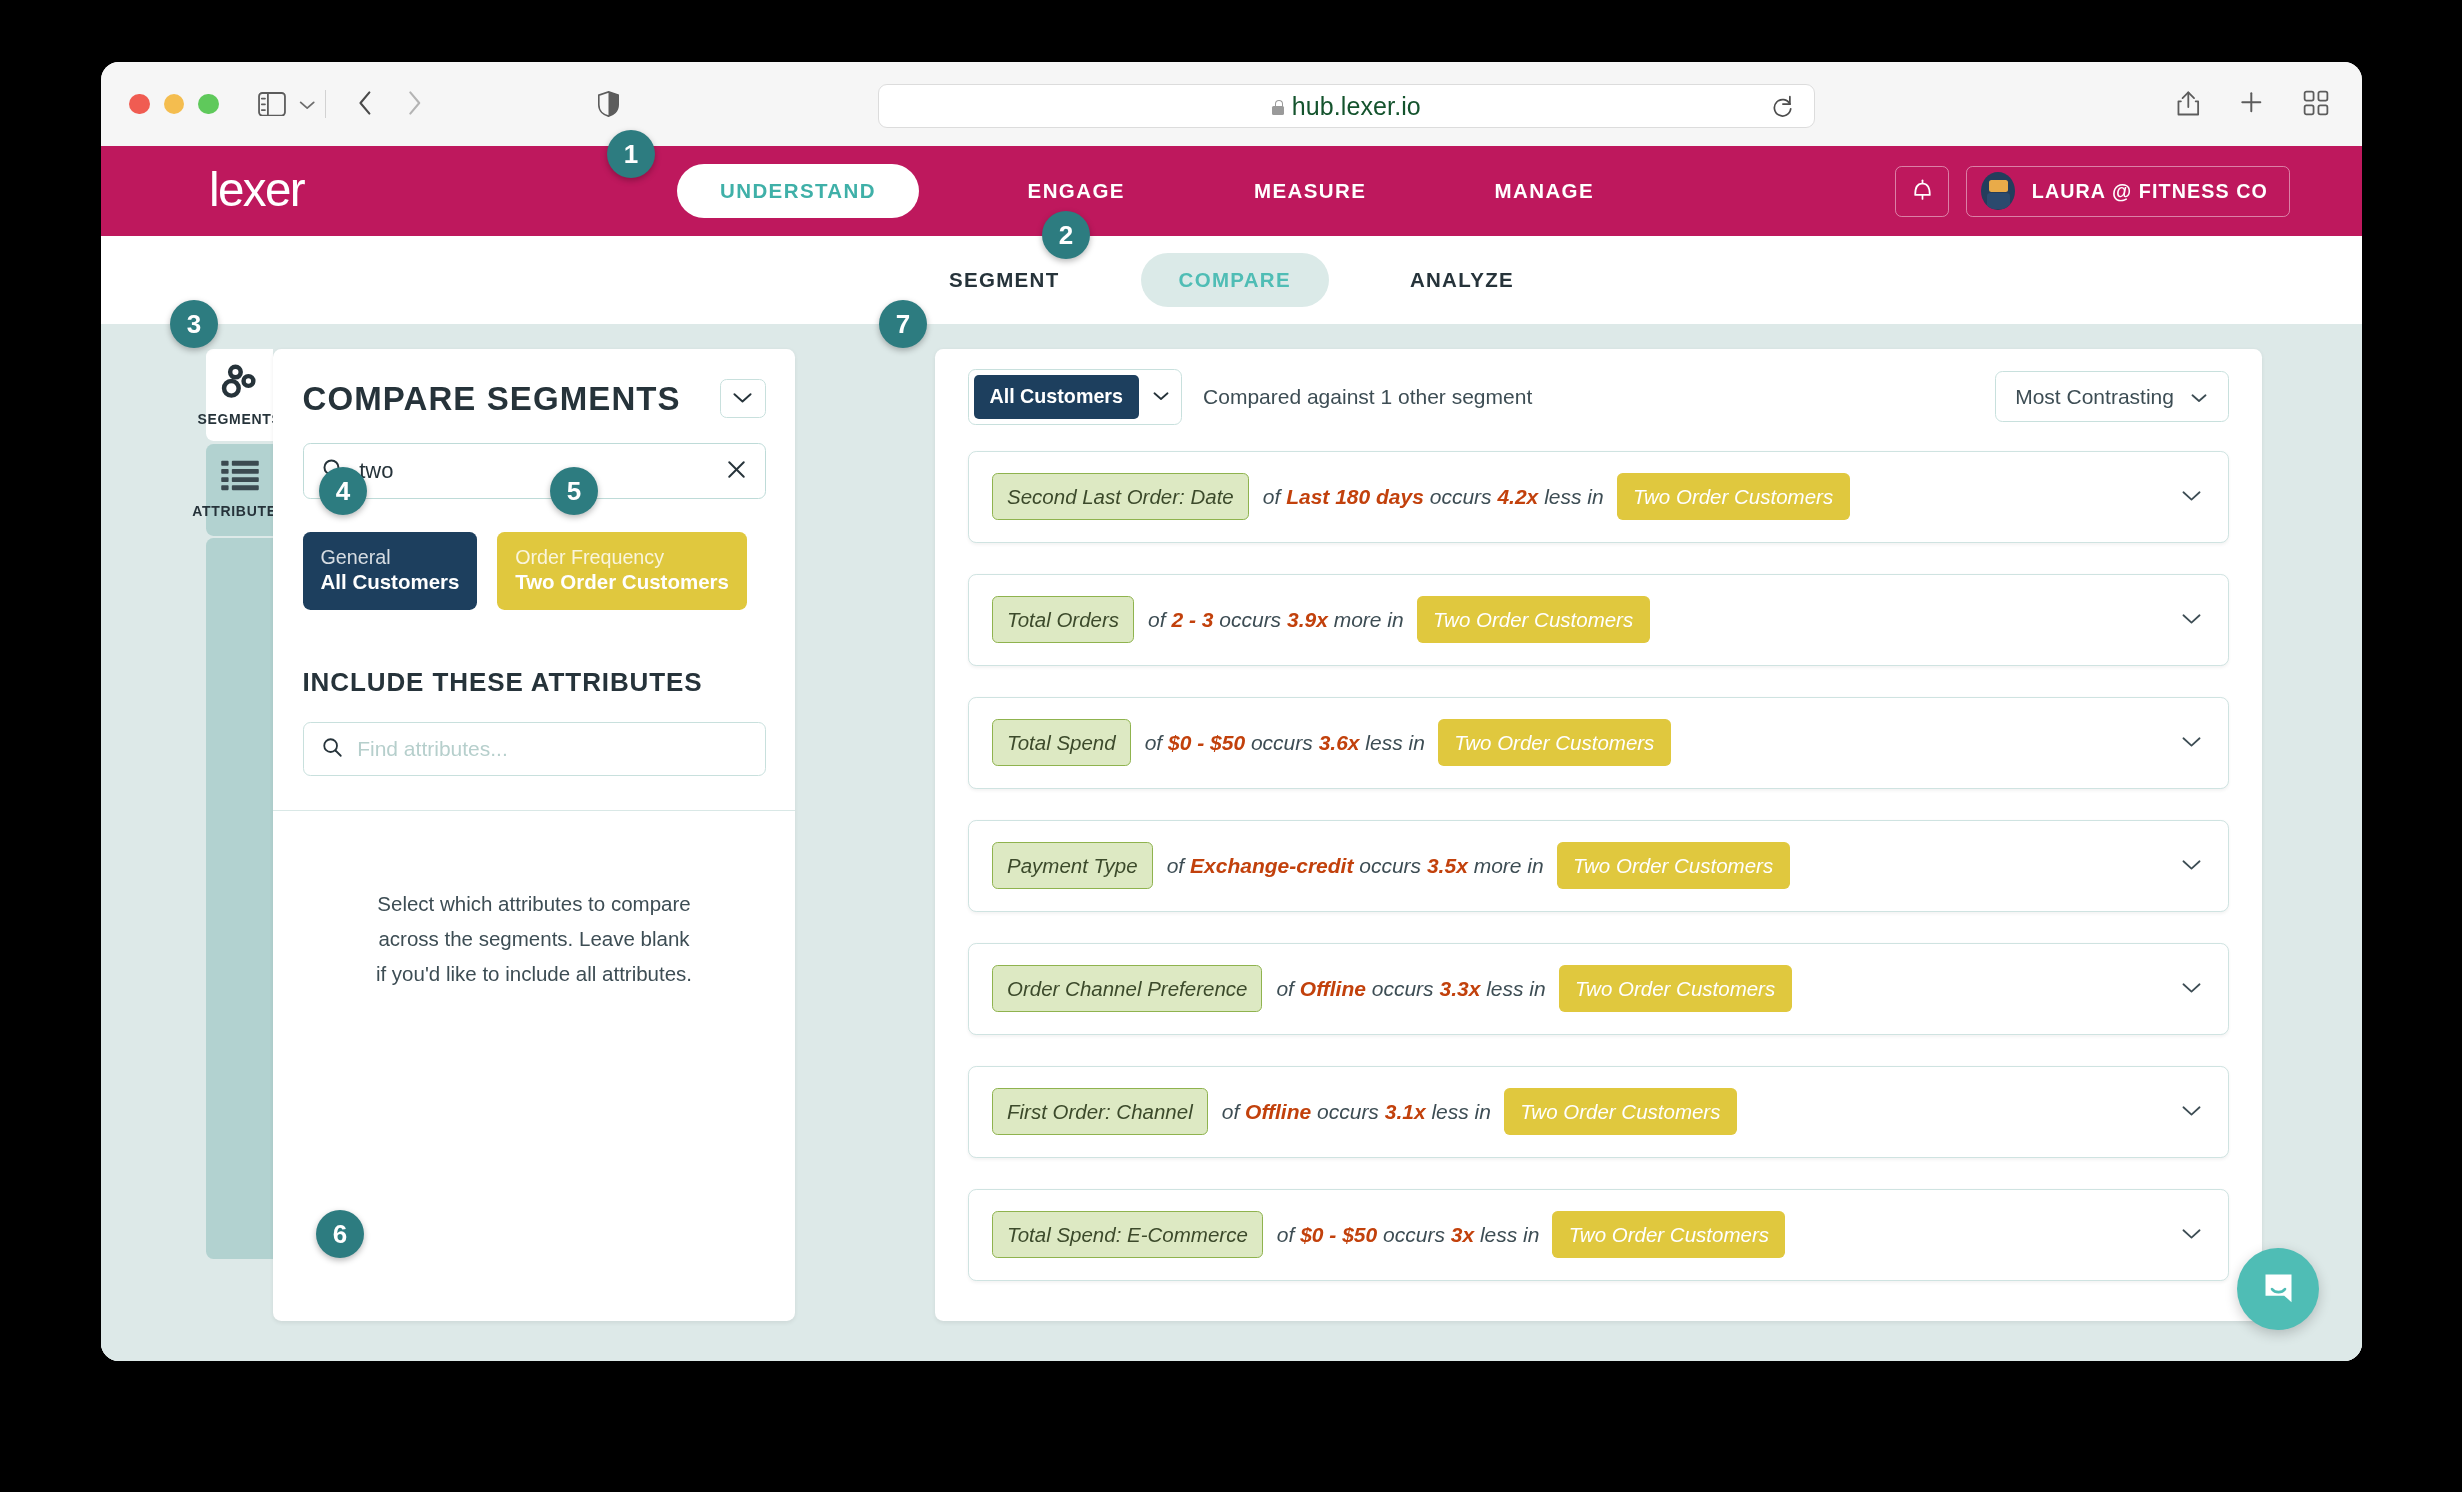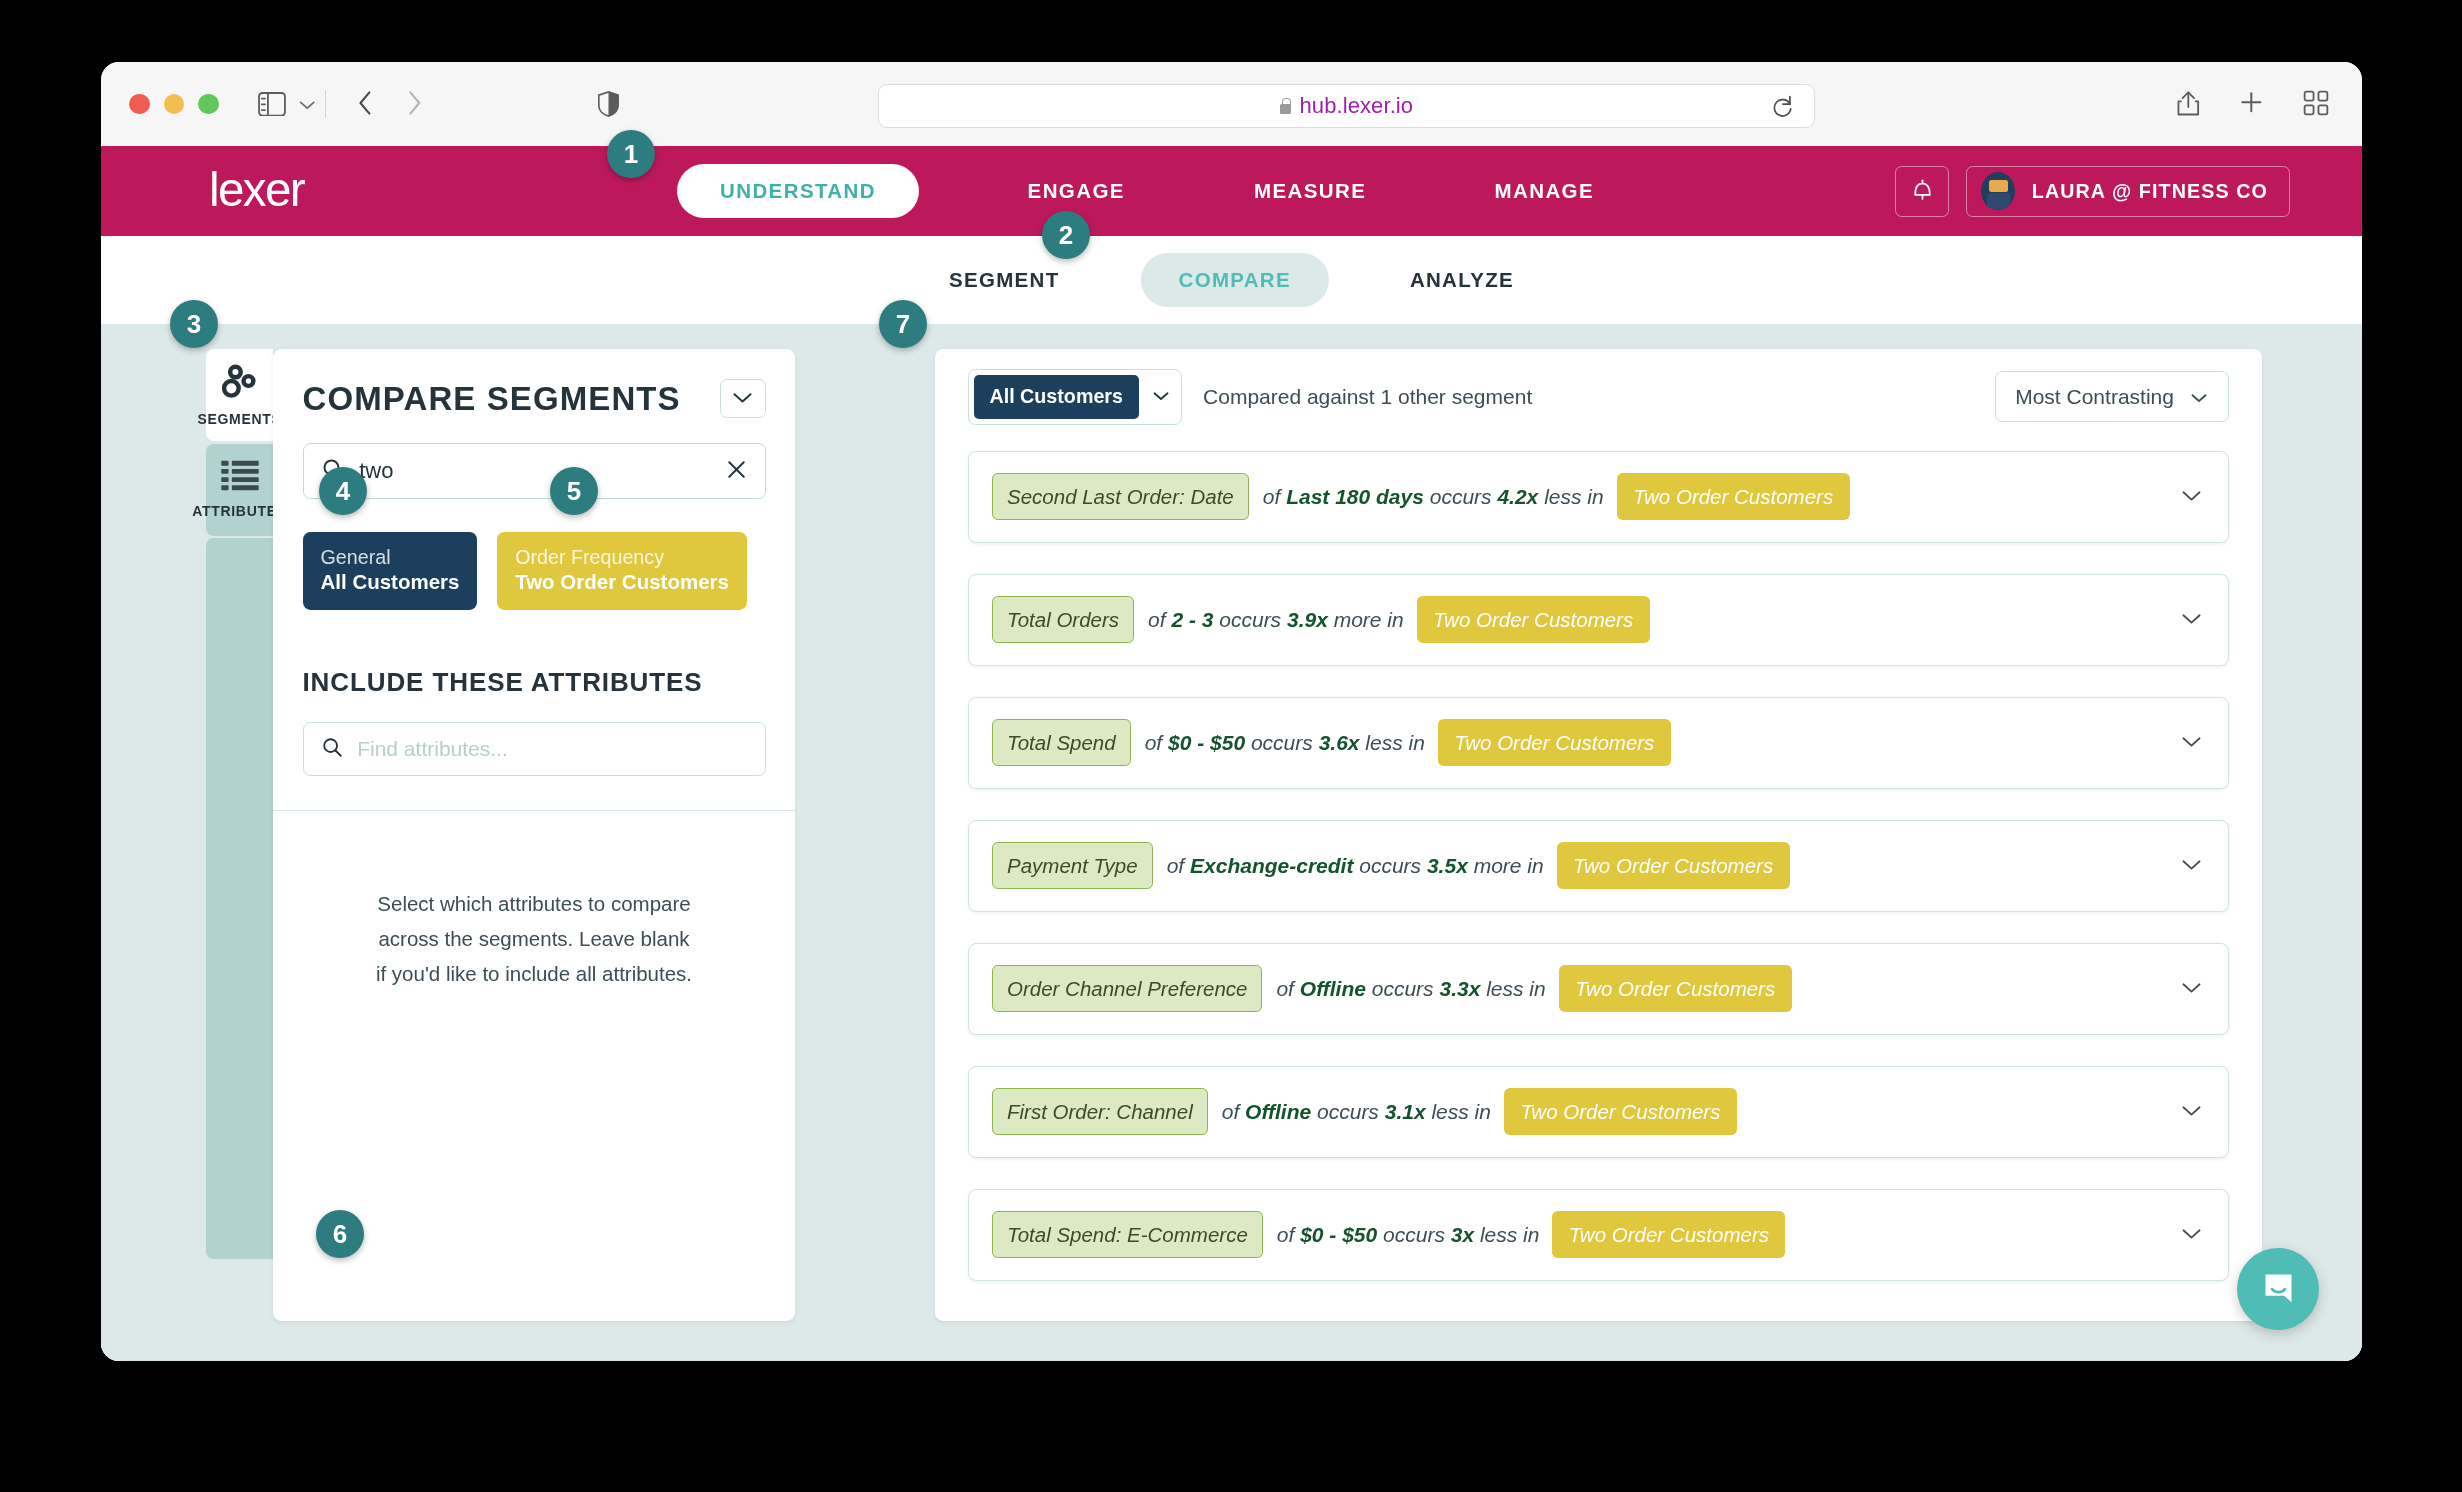--- a/index.html
+++ b/index.html
@@ -45,21 +45,21 @@
   #url-bar {
     position: absolute;
     left: 777px; top: 22px;
     width: 937px; height: 44px;
     background: #fff;
     border: 0.8px solid #dcdcdc;
     border-radius: 9px;
     display: flex; align-items: center; justify-content: center;
   }
   #url-text {
-    font-size: 22px; color: #a21caf; letter-spacing: 0.1px;
+    font-size: 25px; color: #14532d; letter-spacing: 0.1px;
   }
   .lock-glyph {
     display: inline-block; width: 11.5px; height: 9.8px;
     background: #9a9a9a; border-radius: 1.6px;
     position: relative; margin-right: 8.2px; vertical-align: -0.8px;
   }
   .lock-glyph:before {
     content: ""; position: absolute; left: 2.5px; top: -5.7px;
     width: 6.6px; height: 7.4px; border: 1.6px solid #9a9a9a;
     border-bottom: 0; border-radius: 4.1px 4.1px 0 0;
@@ -216,21 +216,21 @@
     background: #fff; border: 0.8px solid #cfe3e1; border-radius: 8.2px;
     height: 92px; margin-bottom: 31px;
     display: flex; align-items: center; padding: 0 26px 0 23px;
     box-shadow: 0 1.6px 3.3px rgba(0,0,0,.05);
   }
   .attr-pill {
     background: #dde9c3; border: 0.8px solid #8fb34e; border-radius: 5.7px;
     font-size: 20.5px; color: #3c4a2b; padding: 10.6px 14px; white-space: nowrap;
   }
   .card-text { font-size: 21px; color: #3d4d54; margin-left: 14px; white-space: nowrap; }
-  .card-text b { color: #14532d; font-weight: bold; }
+  .card-text b { color: #c2410c; font-weight: bold; }
   .seg-badge {
     background: #e0c83e; border-radius: 5.7px; color: #fff;
     font-size: 20.5px; padding: 11.5px 16.4px; margin-left: 13px; white-space: nowrap;
   }
   .card-chevron { margin-left: auto; color: #3d4d54; }
 
   
   .marker {
     position: absolute; width: 48px; height: 48px; border-radius: 50%;
     background: #2d7c80; color: #fff;

